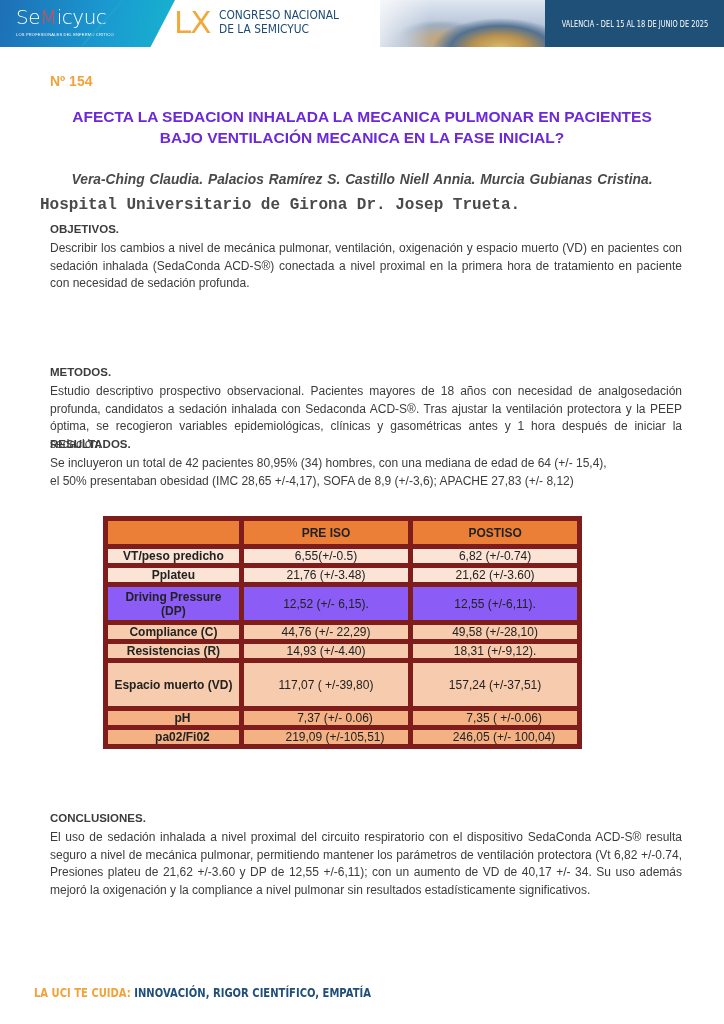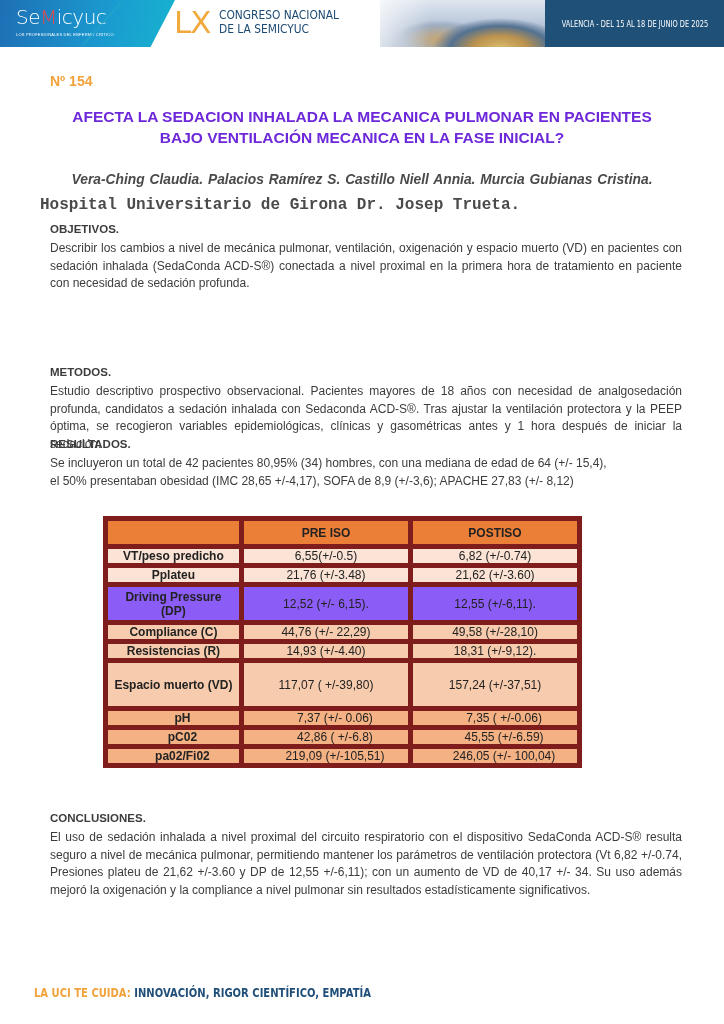--- a/index.html
+++ b/index.html
@@ -153,25 +153,20 @@
       <td class="label">Espacio muerto (VD)</td>
       <td class="val">117,07 ( +/-39,80)</td>
       <td class="val">157,24 (+/-37,51)</td>
     </tr>
     <tr class="r-dark">
       <td class="label">pH</td>
       <td class="val">7,37 (+/- 0.06)</td>
       <td class="val">7,35 ( +/-0.06)</td>
     </tr>
     <tr class="r-dark">
-      <td class="label">pC02</td>
-      <td class="val">42,86 ( +/-6.8)</td>
-      <td class="val">45,55 (+/-6.59)</td>
-    </tr>
-    <tr class="r-dark">
       <td class="label">pa02/Fi02</td>
       <td class="val">219,09 (+/-105,51)</td>
       <td class="val">246,05 (+/- 100,04)</td>
     </tr>
   </tbody>
 </table>
 
 <div class="section" style="top:810px;">
   <div class="sec-head">CONCLUSIONES.</div>
   <div class="sec-body">El uso de sedación inhalada a nivel proximal del circuito respiratorio con el dispositivo SedaConda ACD-S® resulta seguro a nivel de mecánica pulmonar, permitiendo mantener los parámetros de ventilación protectora (Vt 6,82 +/-0.74, Presiones plateu de 21,62 +/-3.60 y DP de 12,55 +/-6,11); con un aumento de VD de 40,17 +/- 34.  Su uso además mejoró la oxigenación y la compliance a nivel pulmonar sin resultados estadísticamente significativos.</div>

